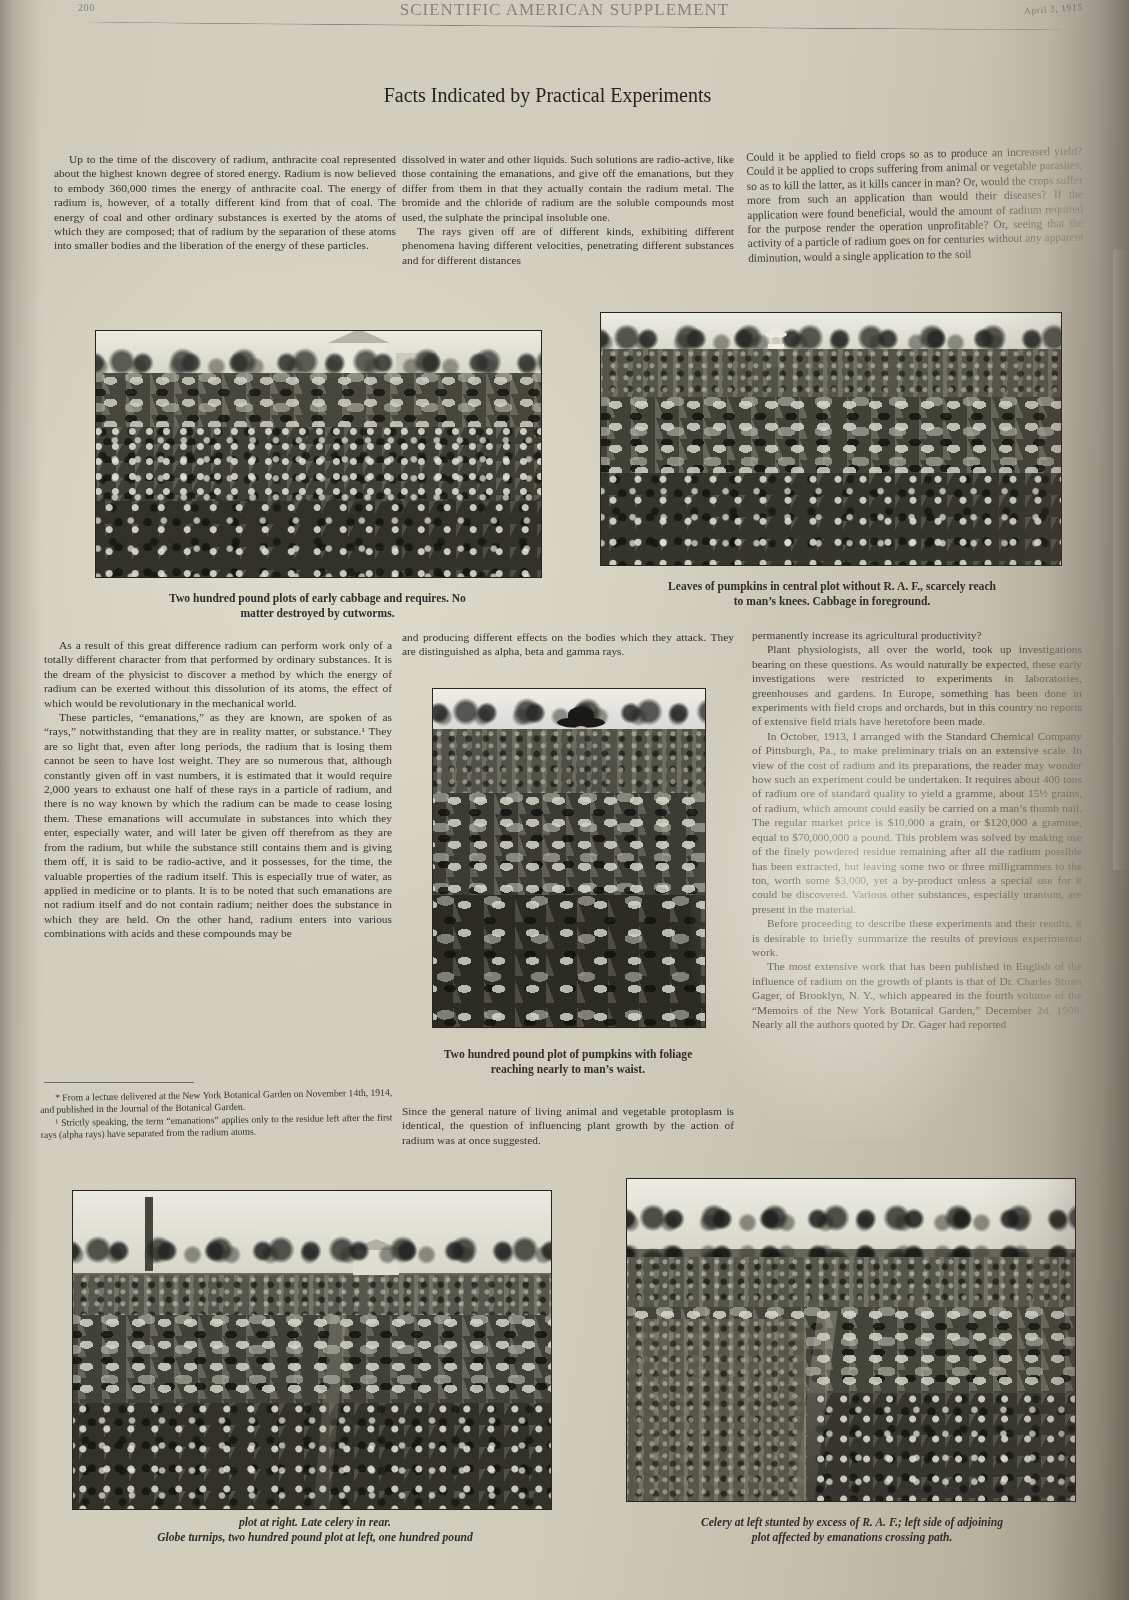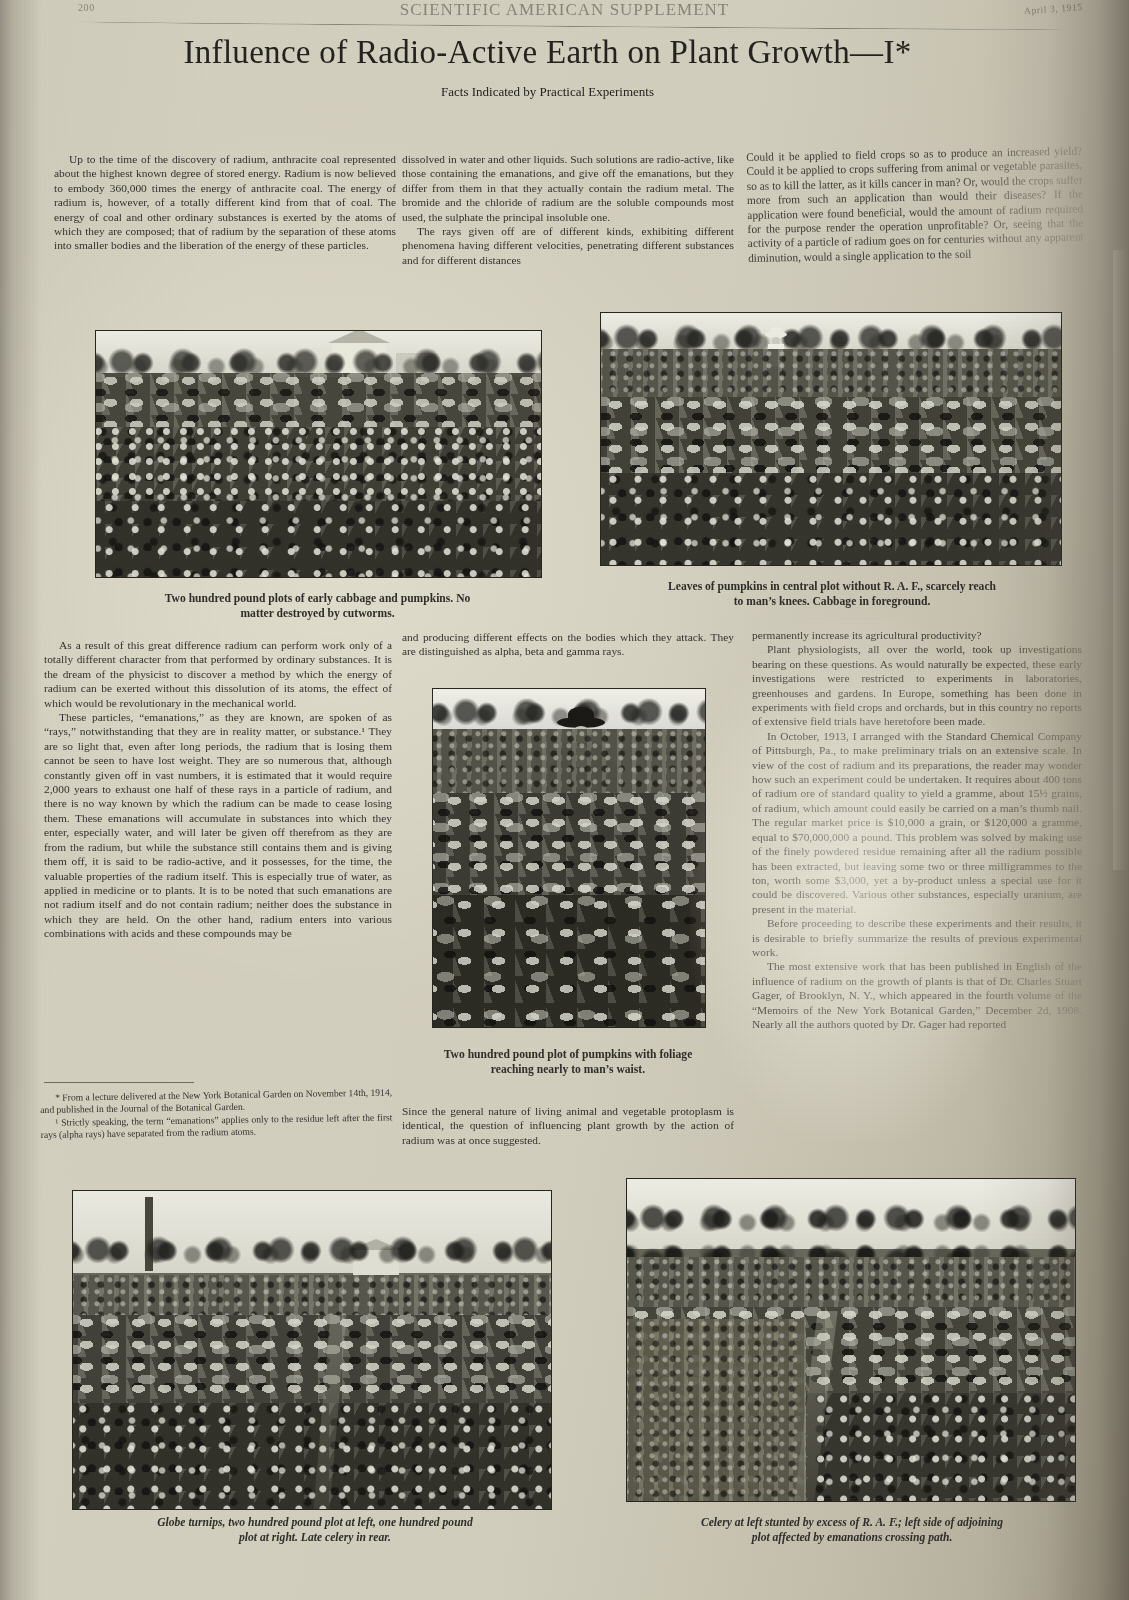--- a/index.html
+++ b/index.html
@@ -58,21 +58,21 @@
     border-radius:50%;
     transform:rotate(.45deg);
   }
 
   
   .headline{
     position:absolute;left:0;width:1095px;text-align:center;
     font-weight:400;color:#23221f;
   }
   #title{top:34px;font-size:33px;letter-spacing:.3px;}
-  #subtitle{top:84px;font-size:13px;}
+  #subtitle{top:84px;font-size:20px;}
   #byline{top:116px;font-size:14.5px;}
 
   
   .col{
     position:absolute;
     font-size:11.4px;
     line-height:14.4px;
     text-align:justify;
     color:#32312e;
     hyphens:manual;
@@ -170,21 +170,20 @@
 <div id="page">
   <div id="paper-tint"></div>
 
   <div class="runhead">
     <div class="folio-left">200</div>
     <div class="journal">SCIENTIFIC AMERICAN SUPPLEMENT</div>
     <div class="folio-right">April 3, 1915</div>
   </div>
   <div class="rule"></div>
 
-  <div class="headline" id="title">Influence of Radio-Active Earth on Plant Growth—I*</div>
   <div class="headline" id="subtitle">Facts Indicated by Practical Experiments</div>
 
   <div class="col" style="left:54px;top:152px;width:342px;">
     <p>Up to the time of the discovery of radium, anthracite coal represented about the highest known degree of stored energy. Radium is now believed to embody 360,000 times the energy of anthracite coal. The energy of radium is, however, of a totally different kind from that of coal. The energy of coal and other ordinary substances is exerted by the atoms of which they are composed; that of radium by the separation of these atoms into smaller bodies and the liberation of the energy of these particles.</p>
   </div>
 
   <div class="col" style="left:402px;top:152px;width:332px;">
     <p class="noind">dissolved in water and other liquids. Such solutions are radio-active, like those containing the emanations, and give off the emanations, but they differ from them in that they actually contain the radium metal. The bromide and the chloride of radium are the soluble compounds most used, the sulphate the principal insoluble one.</p>
     <p>The rays given off are of different kinds, exhibiting different phenomena having different velocities, penetrating different substances and for different distances</p>
   </div>
@@ -203,21 +202,21 @@
 
       <div class="foliage tex-tree" style="top:14px;height:40px;opacity:.85;"></div>
 
       <div class="foliage tex-leaf" style="top:42px;height:64px;background-color:#5b5a4e;opacity:.95;"></div>
 
       <div class="foliage tex-cabbage" style="top:96px;height:152px;background-color:#4e4d42;"></div>
       <div class="foliage tex-cabbage" style="top:170px;height:80px;background-color:#3e3d34;background-size:26px 22px,33px 28px,41px 34px,29px 25px,27px 23px;"></div>
     </div>
   </div>
   <div class="caption" style="left:60px;top:592px;width:515px;">
-    <div>Two hundred pound plots of early cabbage and pumpkins.  No</div>
+    <div>Two hundred pound plots of early cabbage and requires.  No</div>
     <div>matter destroyed by cutworms.</div>
   </div>
 
   <div class="figure" style="left:600px;top:312px;width:460px;height:252px;">
     <div class="photo">
       <div class="sky" style="height:36px;background:linear-gradient(#f2f1e8,#dcdbcf);"></div>
       <div class="foliage tex-tree" style="top:8px;height:34px;opacity:.9;"></div>
 
       <div class="figman" style="left:160px;top:18px;width:30px;height:62px;">
         <div class="man-brim" style="left:4px;top:0px;width:22px;height:7px;background:#f0efe6;"></div>
@@ -302,22 +301,22 @@
 
       <div class="foliage tex-rough" style="top:84px;height:46px;background-color:#6e6d60;"></div>
 
       <div class="foliage tex-leaf" style="top:124px;height:104px;background-color:#56554b;"></div>
       <div class="foliage tex-cabbage" style="top:212px;height:106px;background-color:#3f3e35;background-size:24px 20px,30px 25px,37px 31px,27px 23px,25px 22px;"></div>
 
       <div style="position:absolute;left:52%;top:124px;width:16px;height:194px;background:linear-gradient(to bottom, rgba(190,188,172,.30), rgba(170,168,152,.12));transform:skewX(-5deg);"></div>
     </div>
   </div>
   <div class="caption ital" style="left:60px;top:1516px;width:510px;">
+    <div>plot at right.  Late celery in rear.</div>
     <div>Globe turnips, two hundred pound plot at left, one hundred pound</div>
-    <div>plot at right.  Late celery in rear.</div>
   </div>
 
   <div class="figure" style="left:626px;top:1178px;width:448px;height:322px;">
     <div class="photo">
       <div class="sky" style="height:70px;background:linear-gradient(#f1f0e7,#dddcd0);"></div>
       <div class="foliage tex-tree" style="top:22px;height:62px;opacity:.95;"></div>
       <div class="foliage tex-rough" style="top:78px;height:58px;background-color:#6c6b5e;"></div>
       <div class="foliage tex-leaf" style="top:128px;height:104px;background-color:#5a594e;"></div>
       <div class="foliage tex-cabbage" style="top:214px;height:108px;background-color:#434239;background-size:23px 20px,29px 24px,36px 30px,26px 22px,24px 21px;"></div>
 

